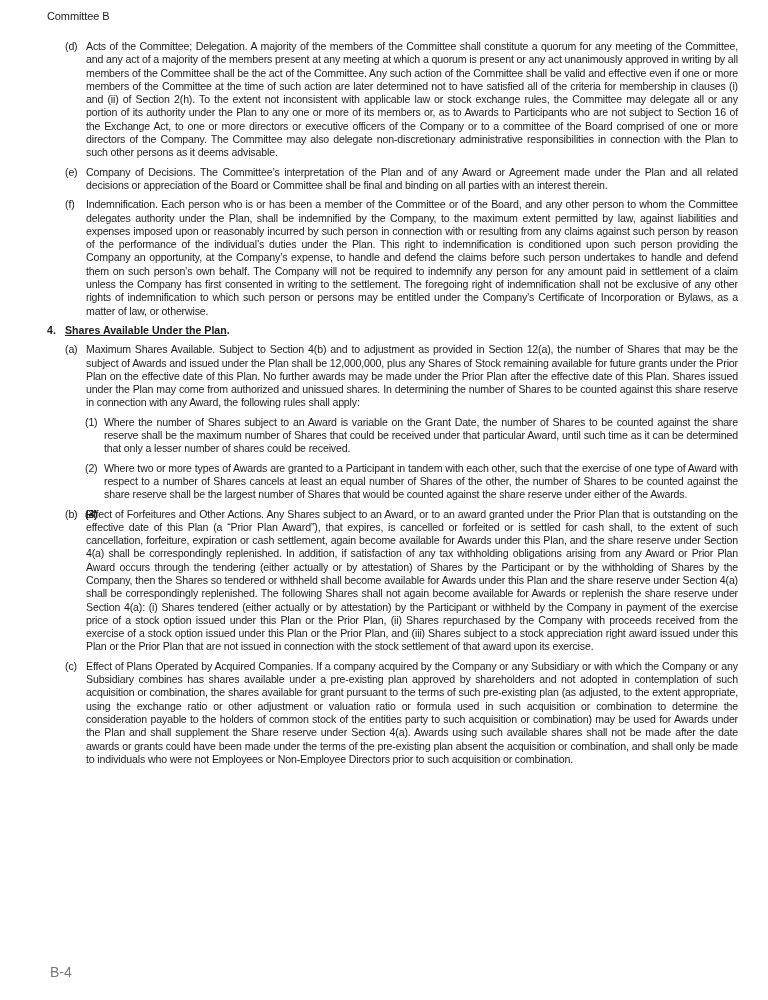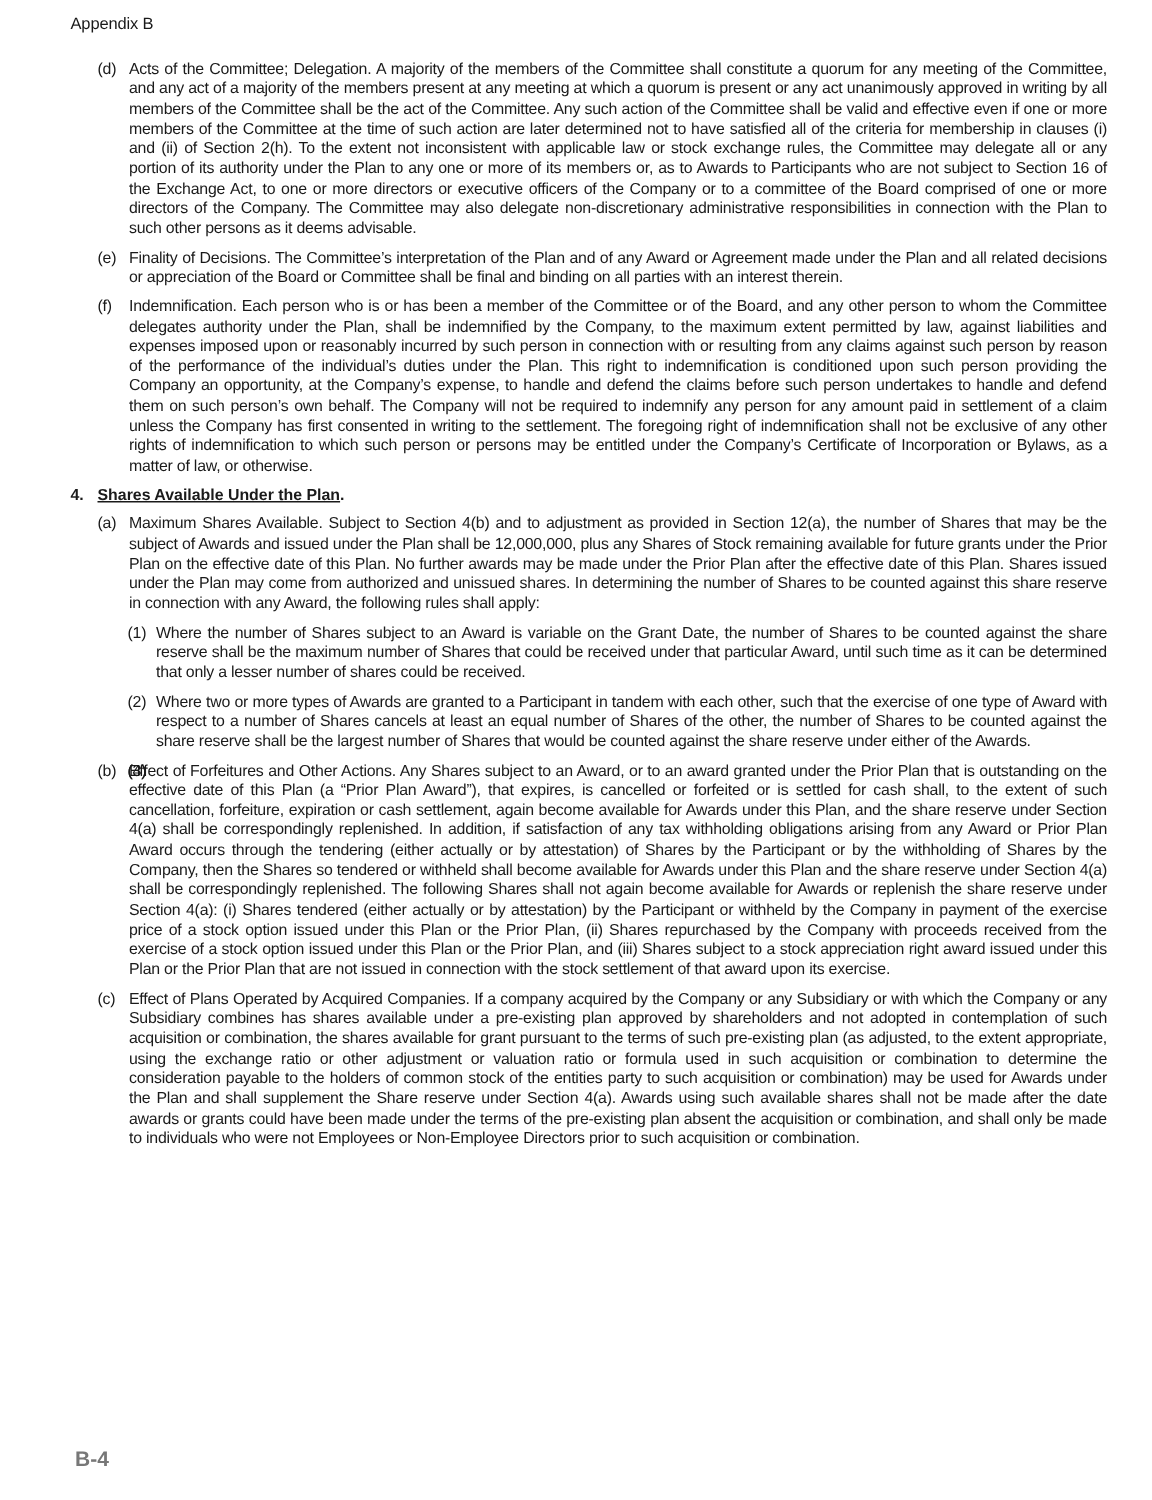--- a/index.html
+++ b/index.html
@@ -10,37 +10,37 @@
   .item { position:relative; padding-left:86px; padding-right:30px; font-size:10.6px; line-height:13.3px;
           text-align:justify; letter-spacing:-0.15px; margin-bottom:6px; }
   .item .lbl { position:absolute; left:65px; top:0; }
   .section { position:relative; padding-left:65px; font-size:10.6px; line-height:13.3px; font-weight:bold; margin-bottom:6px; }
   .section .num { position:absolute; left:47px; }
   .section .title { text-decoration:underline;margin-top:12px; }
   .sub { position:relative; padding-left:104px; padding-right:30px; font-size:10.6px; line-height:13.3px;
          text-align:justify; letter-spacing:-0.15px; margin-bottom:6px; }
   .sub .lbl { position:absolute; left:85px; top:0; }
   .u { }
-  .footer { position:absolute; left:50px; top:964px; font-size:14px; font-weight:bold; color:#777777; }
+  .footer { position:absolute; left:50px; top:964px; font-size:14px; font-weight:normal; color:#777777; }
 </style>
 </head>
 <body>
 
-<div class="header">Appendix B</div>
+<div class="header">Committee B</div>
 
 <div class="content">
 
   <div class="item">
     <span class="lbl">(d)</span>
     <span class="u">Acts of the Committee; Delegation</span><span>. A majority of the members of the Committee shall constitute a quorum for any meeting of the Committee, and any act of a majority of the members present at any meeting at which a quorum is present or any act unanimously approved in writing by all members of the Committee shall be the act of the Committee. Any such action of the Committee shall be valid and effective even if one or more members of the Committee at the time of such action are later determined not to have satisfied all of the criteria for membership in clauses (i) and (ii) of Section 2(h). To the extent not inconsistent with applicable law or stock exchange rules, the Committee may delegate all or any portion of its authority under the Plan to any one or more of its members or, as to Awards to Participants who are not subject to Section 16 of the Exchange Act, to one or more directors or executive officers of the Company or to a committee of the Board comprised of one or more directors of the Company. The Committee may also delegate non-discretionary administrative responsibilities in connection with the Plan to such other persons as it deems advisable.</span>
   </div>
 
   <div class="item">
     <span class="lbl">(e)</span>
-    <span class="u">Finality of Decisions</span><span>. The Committee’s interpretation of the Plan and of any Award or Agreement made under the Plan and all related decisions or appreciation of the Board or Committee shall be final and binding on all parties with an interest therein.</span>
+    <span class="u">Company of Decisions</span><span>. The Committee’s interpretation of the Plan and of any Award or Agreement made under the Plan and all related decisions or appreciation of the Board or Committee shall be final and binding on all parties with an interest therein.</span>
   </div>
 
   <div class="item">
     <span class="lbl">(f)</span>
     <span class="u">Indemnification</span><span>. Each person who is or has been a member of the Committee or of the Board, and any other person to whom the Committee delegates authority under the Plan, shall be indemnified by the Company, to the maximum extent permitted by law, against liabilities and expenses imposed upon or reasonably incurred by such person in connection with or resulting from any claims against such person by reason of the performance of the individual’s duties under the Plan. This right to indemnification is conditioned upon such person providing the Company an opportunity, at the Company’s expense, to handle and defend the claims before such person undertakes to handle and defend them on such person’s own behalf. The Company will not be required to indemnify any person for any amount paid in settlement of a claim unless the Company has first consented in writing to the settlement. The foregoing right of indemnification shall not be exclusive of any other rights of indemnification to which such person or persons may be entitled under the Company’s Certificate of Incorporation or Bylaws, as a matter of law, or otherwise.</span>
   </div>
 
   <div class="section">
     <span class="num">4.</span>
     <span class="title">Shares Available Under the Plan</span><span>.</span>

